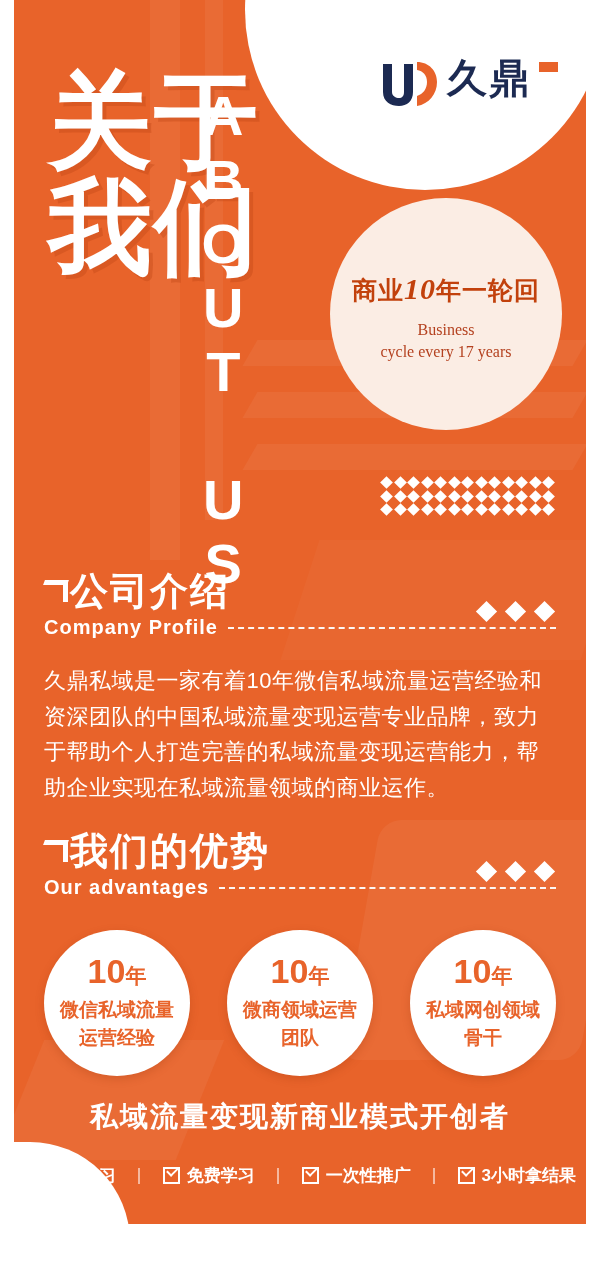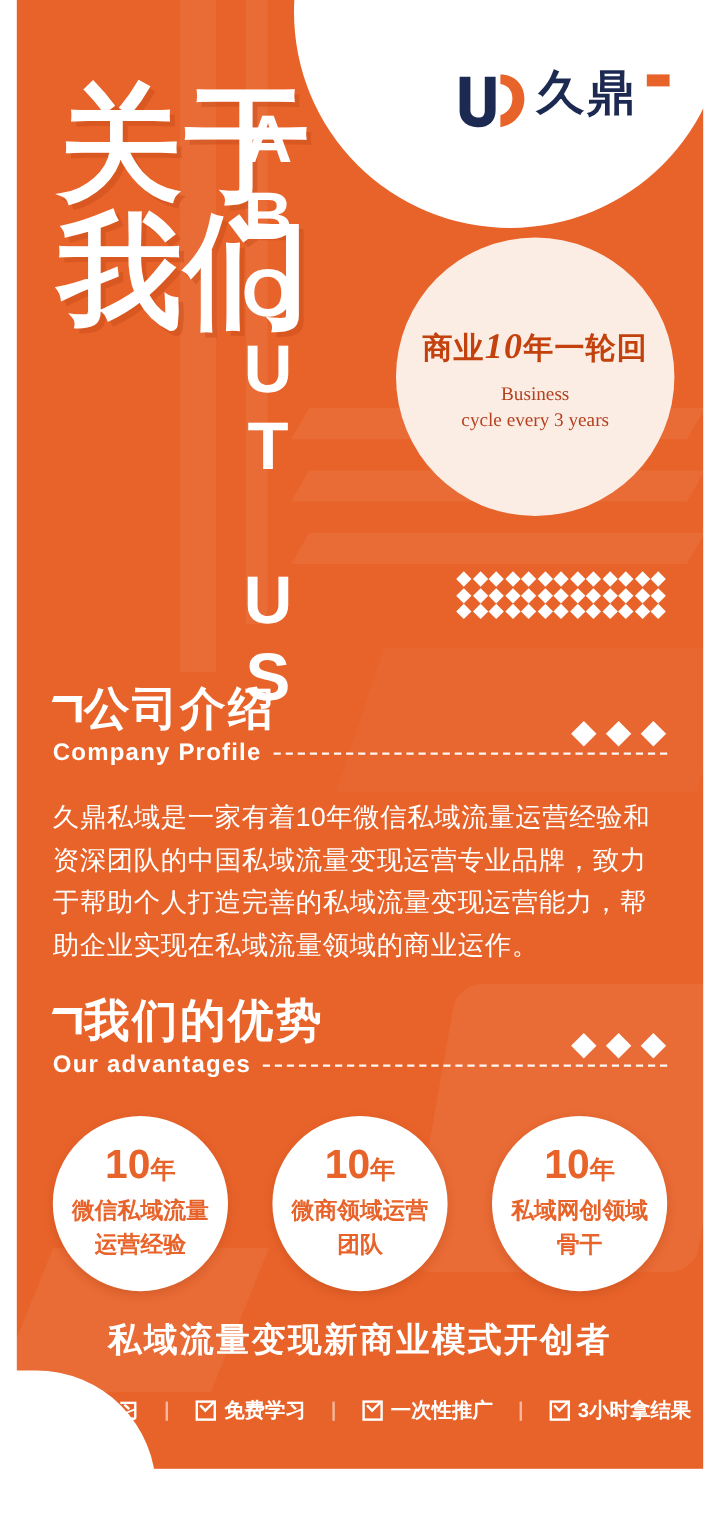--- a/index.html
+++ b/index.html
@@ -378,21 +378,21 @@
     <div>我们</div>
   </div>
   <div class="headline-en">ABOUT US</div>
 
   <div class="cream-circle"></div>
   <div class="circle-text">
     <div class="circle-line1">
       <span>商业</span><em>10</em><span>年一轮回</span>
     </div>
     <div class="circle-line2" style="white-space:pre-line;">Business
-cycle every 3 years</div>
+cycle every 17 years</div>
   </div>
 
   <div class="dot-grid" id="dotgrid">
       <i style="left: 0px; top: 0px;"></i>
       <i style="left: 13.5px; top: 0px;"></i>
       <i style="left: 27px; top: 0px;"></i>
       <i style="left: 40.5px; top: 0px;"></i>
       <i style="left: 54px; top: 0px;"></i>
       <i style="left: 67.5px; top: 0px;"></i>
       <i style="left: 81px; top: 0px;"></i>

